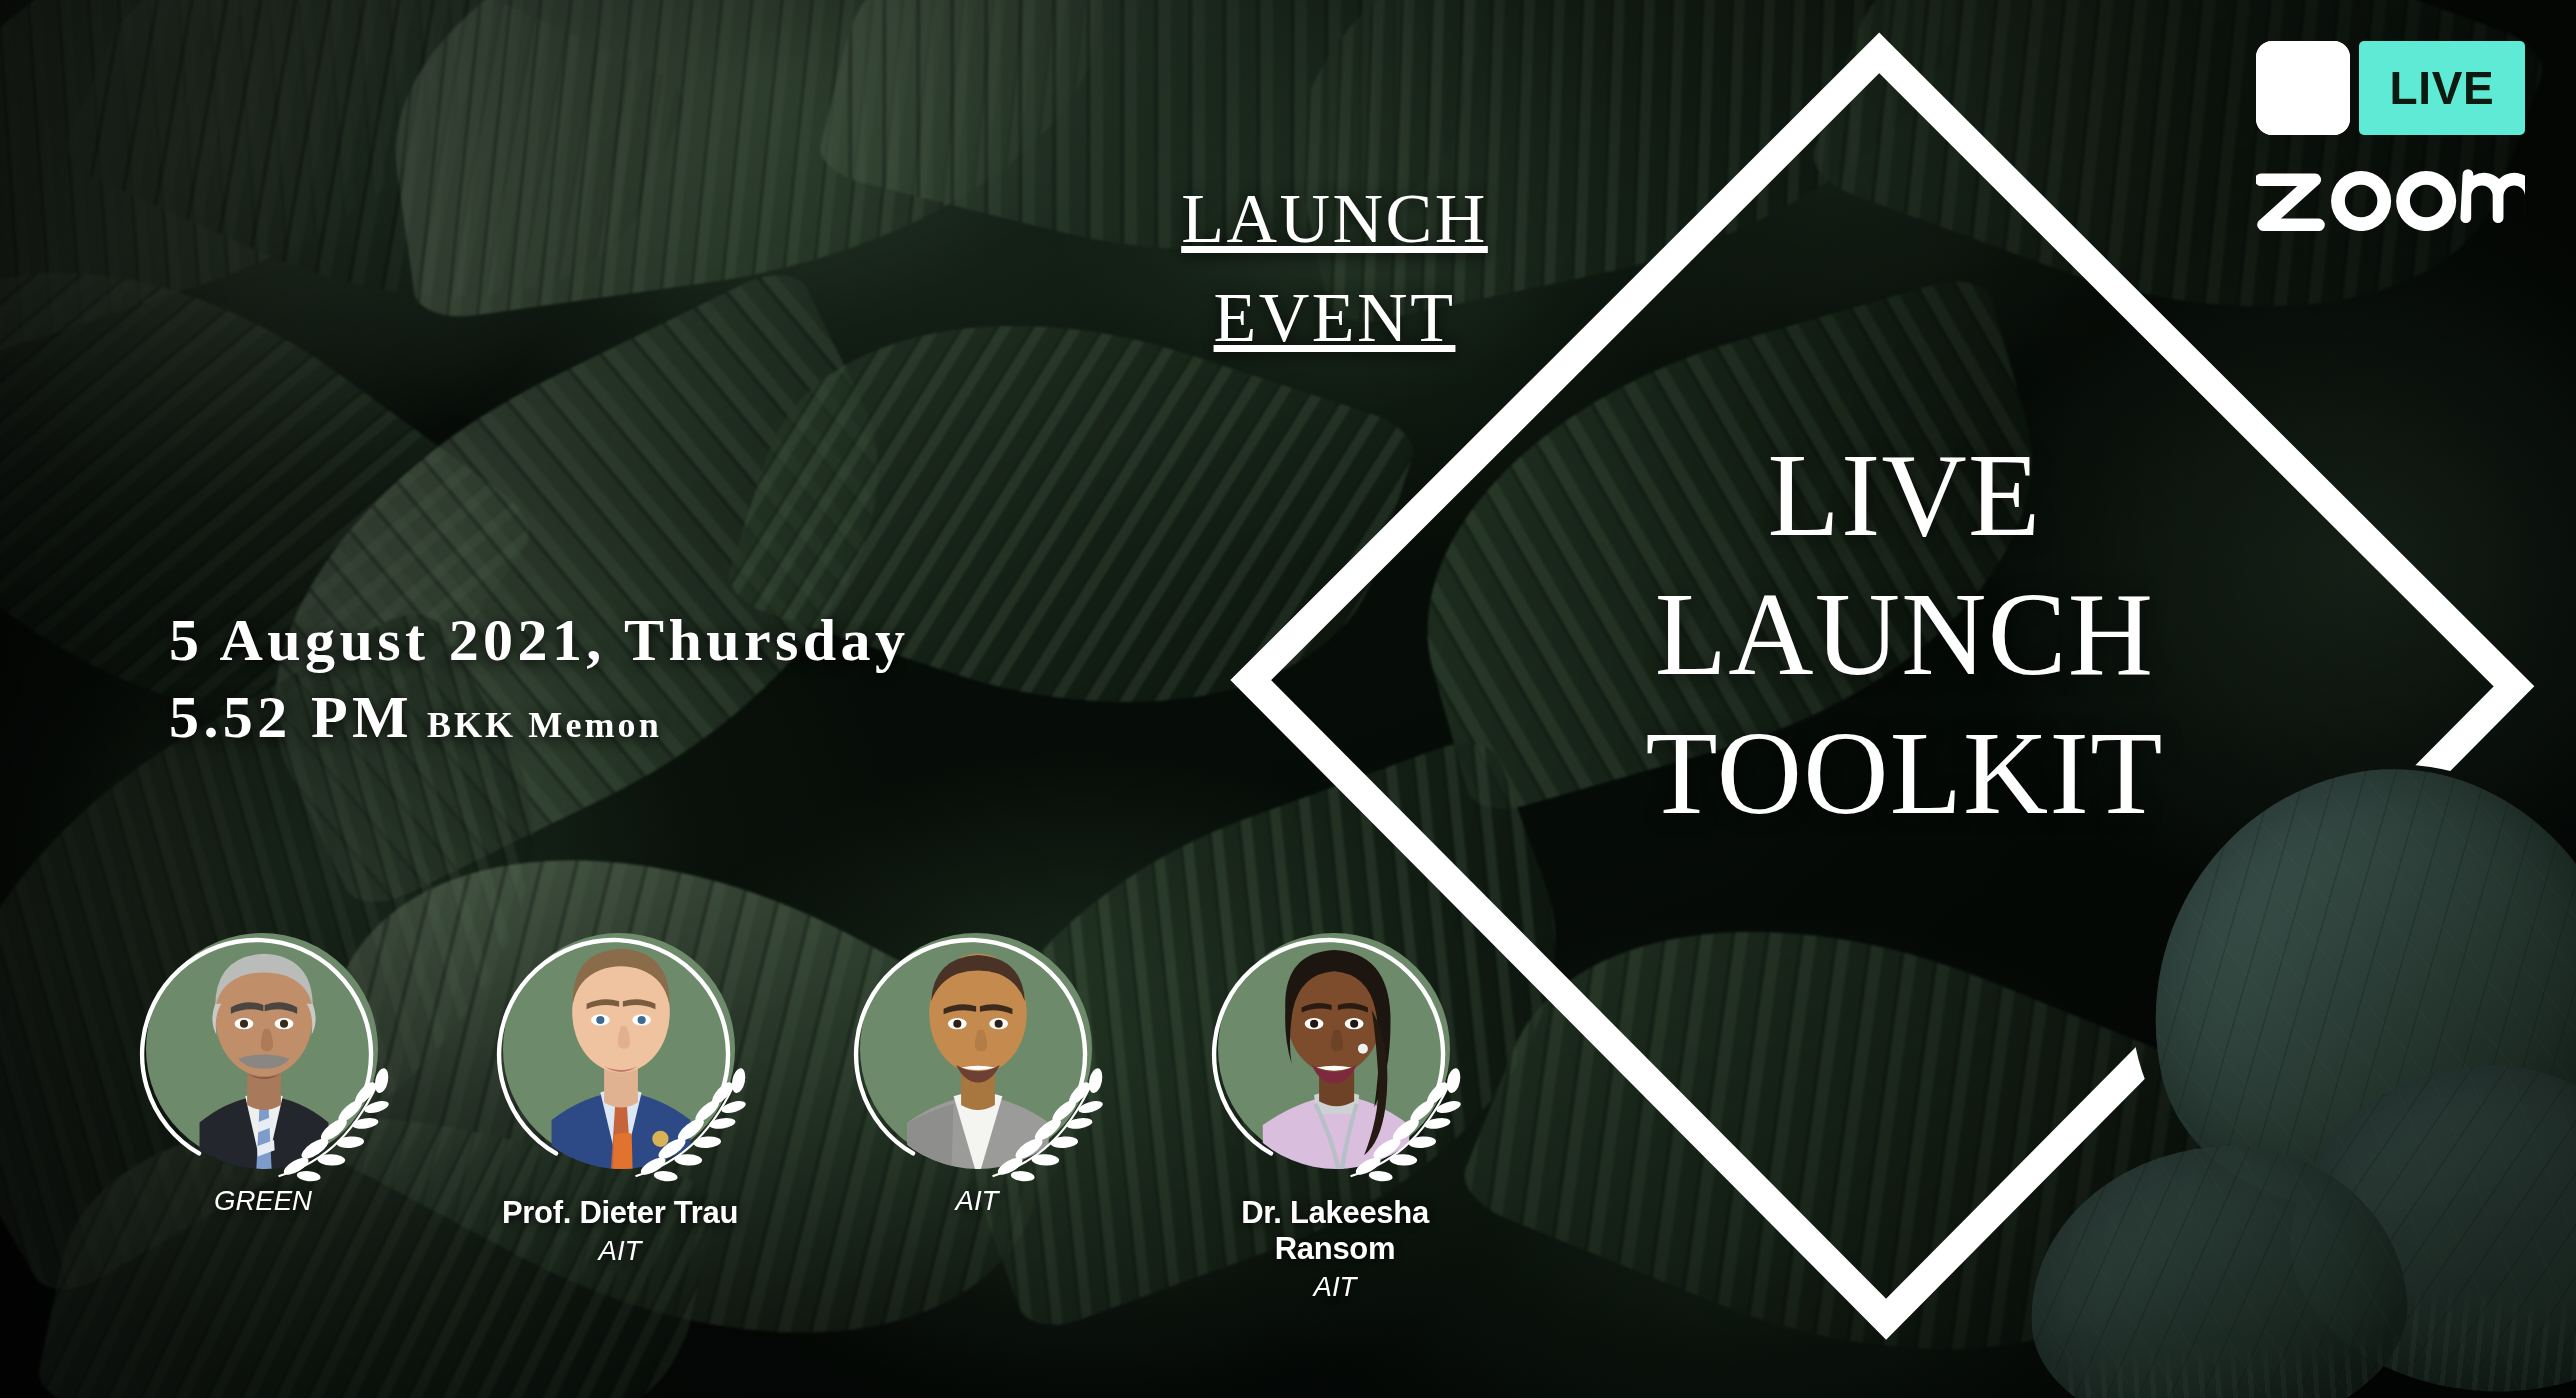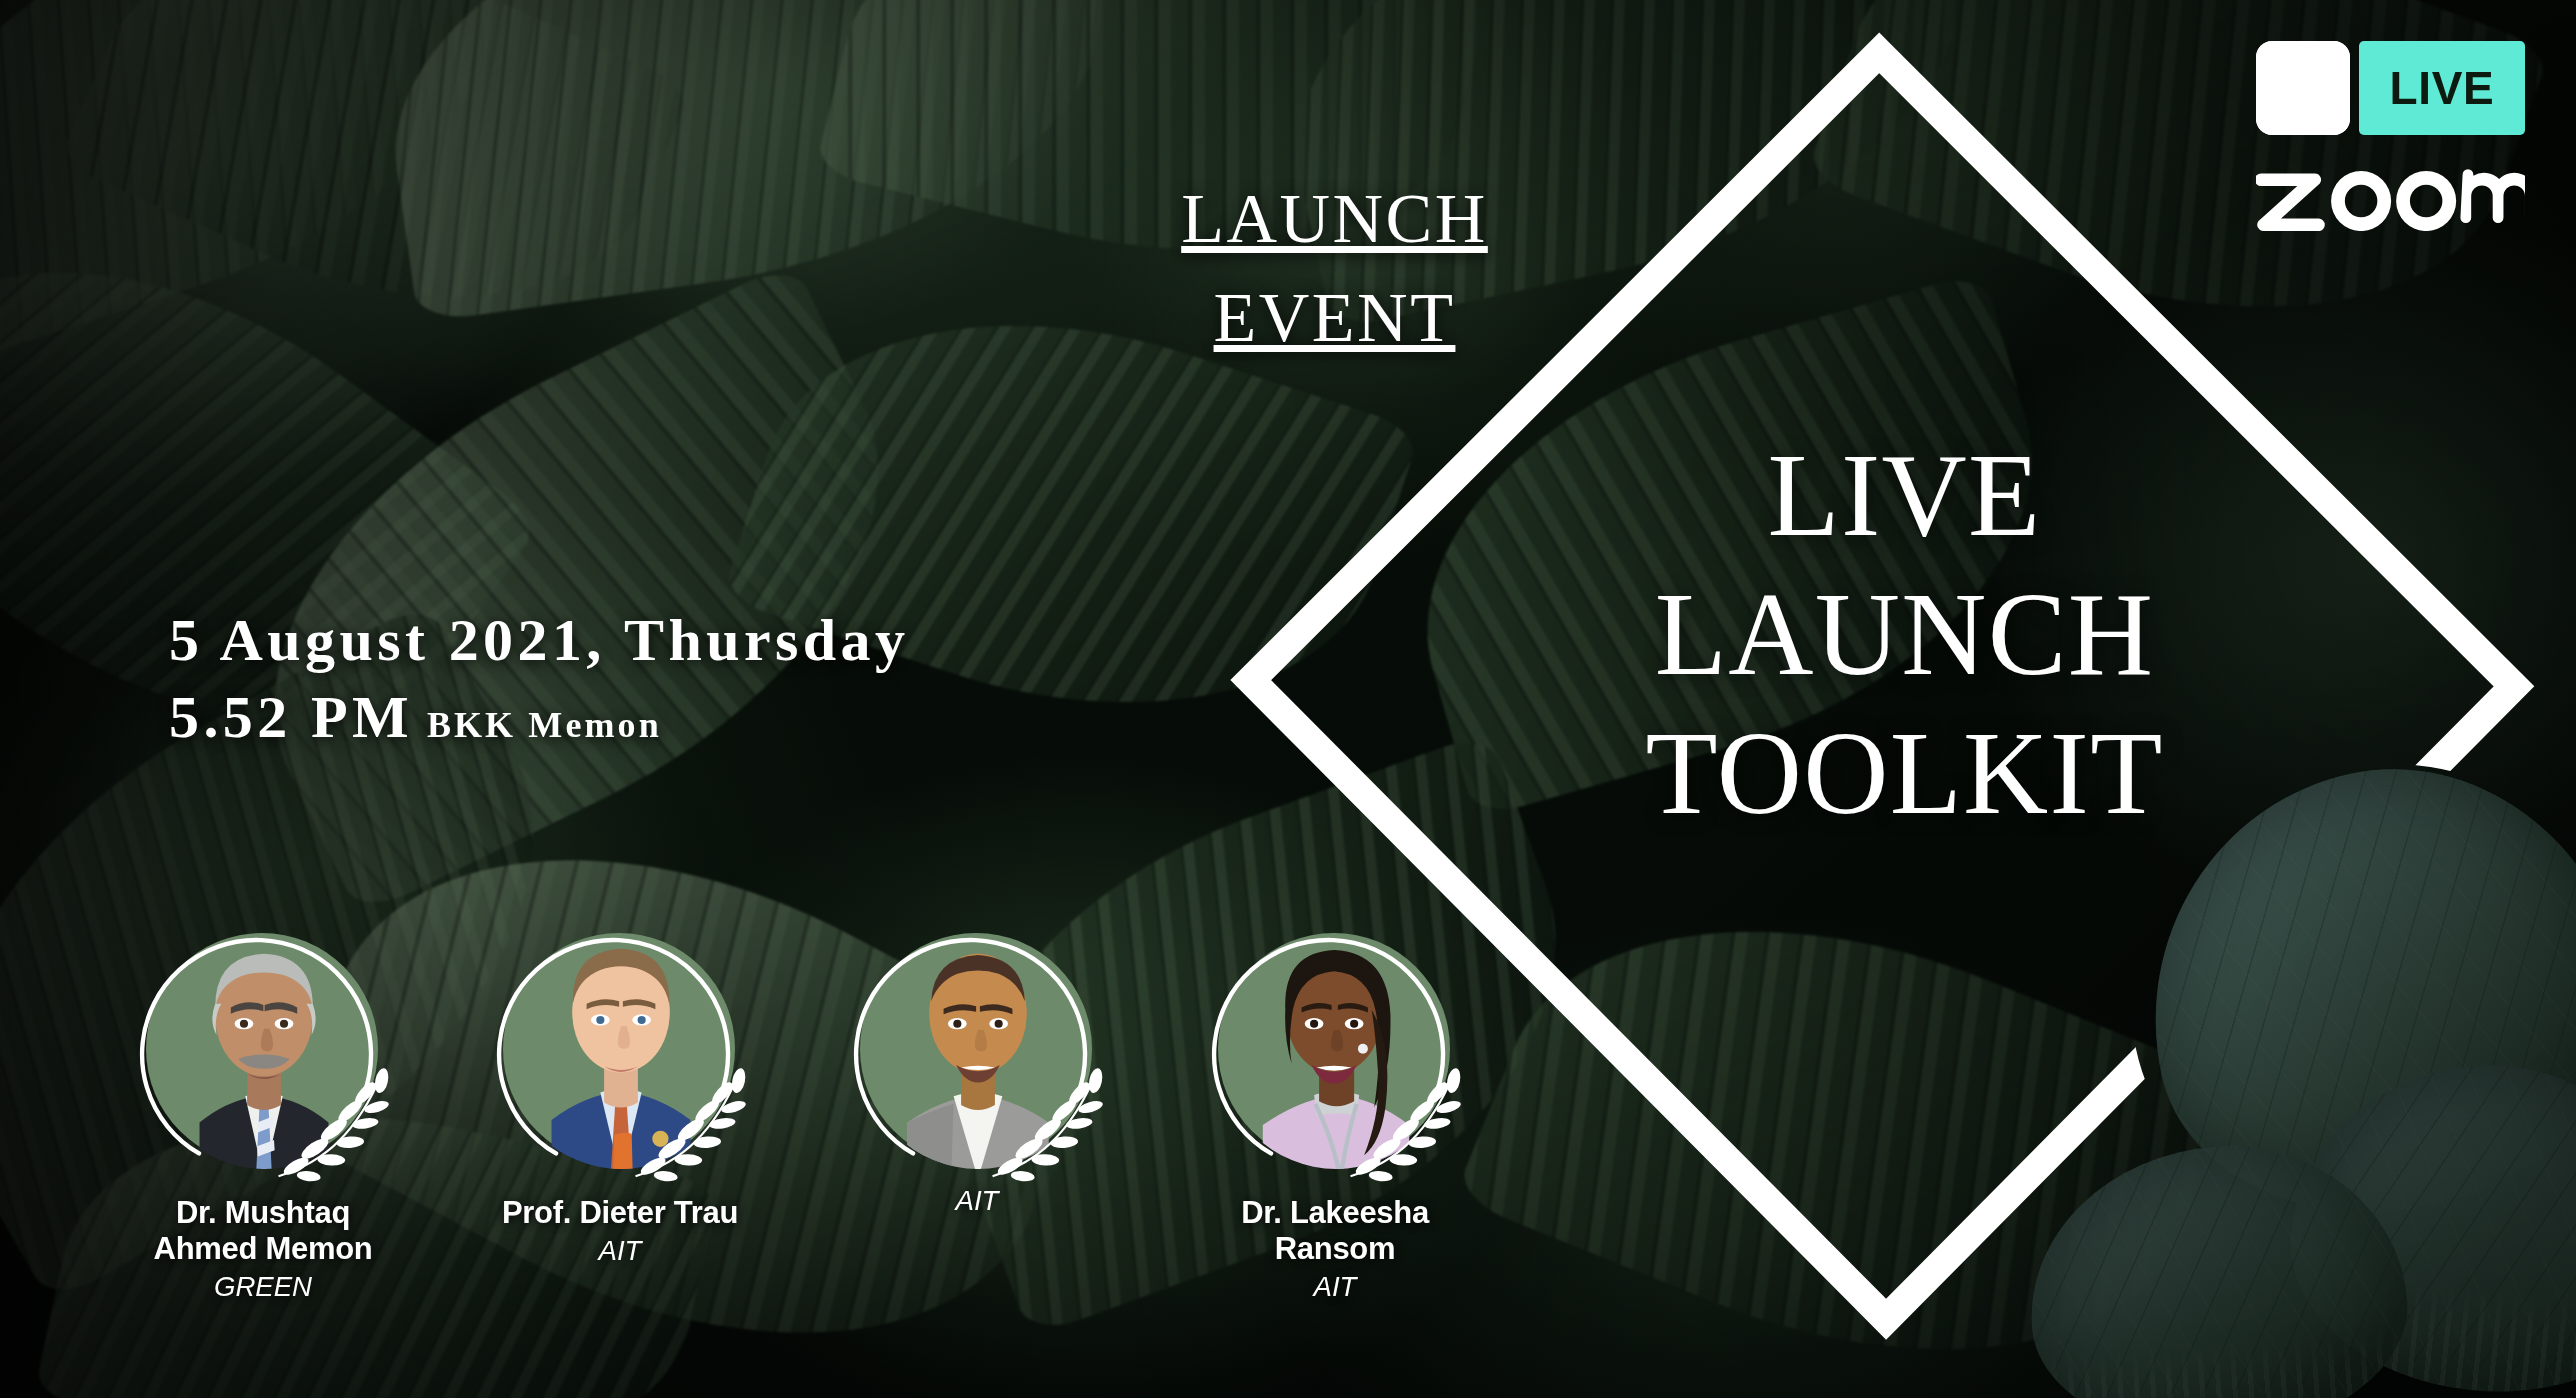--- a/index.html
+++ b/index.html
@@ -368,24 +368,20 @@
                 <ellipse cx="126" cy="142" rx="22" ry="9" transform="rotate(-4 126 142)"></ellipse>
                 <ellipse cx="70" cy="152" rx="25" ry="10" transform="rotate(-34 70 152)"></ellipse>
                 <ellipse cx="96" cy="170" rx="22" ry="9" transform="rotate(2 96 170)"></ellipse>
                 <ellipse cx="40" cy="180" rx="22" ry="9" transform="rotate(-30 40 180)"></ellipse>
                 <ellipse cx="60" cy="196" rx="19" ry="8" transform="rotate(6 60 196)"></ellipse>
                 <ellipse cx="176" cy="44" rx="10" ry="20" transform="rotate(12 176 44)"></ellipse>
               </g>
             </g>
           </svg>
         </div>
-      </div>
-      <div class="spk-name">
-        <div>Dr. Mushtaq</div>
-        <div>Ahmed Memon</div>
       </div>
       <div class="spk-org">GREEN</div>
     </div>
 
     <div class="spk" style="left:357px;">
       <div class="spk-photo">
         <div class="circle-bg"></div>
         <div class="portrait">
           <svg viewBox="0 0 326 420" aria-hidden="true">
             <defs>

